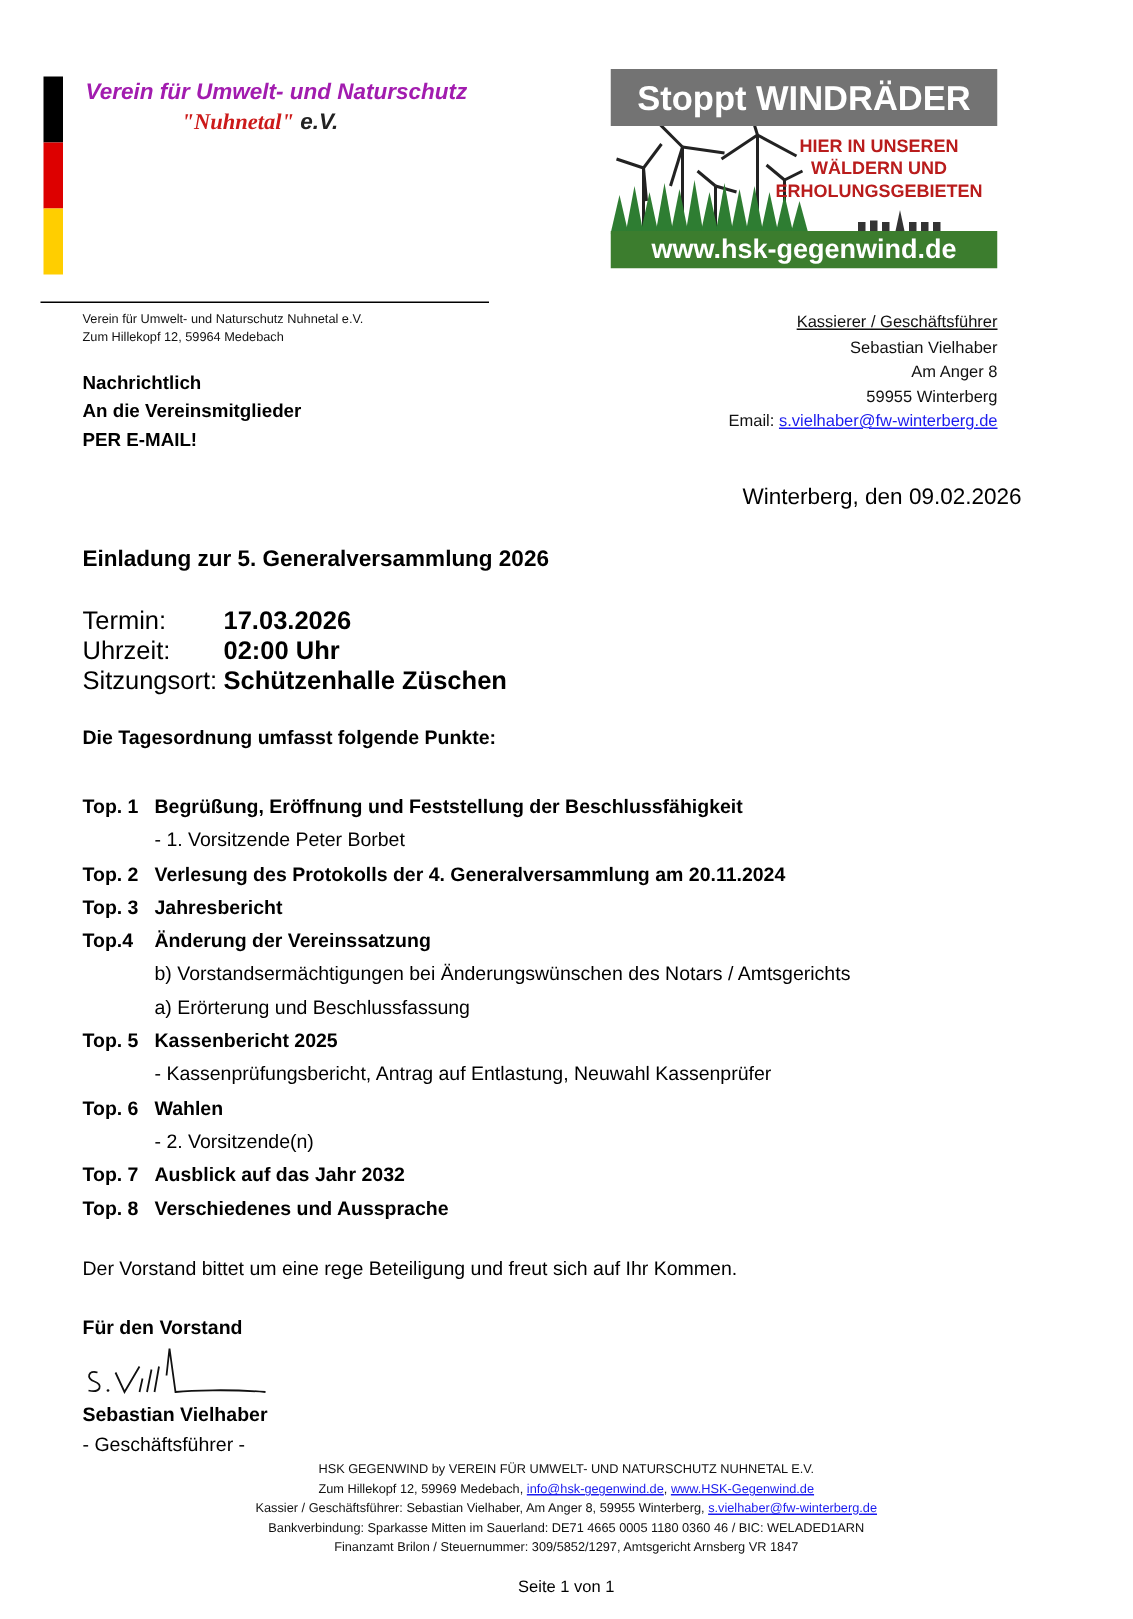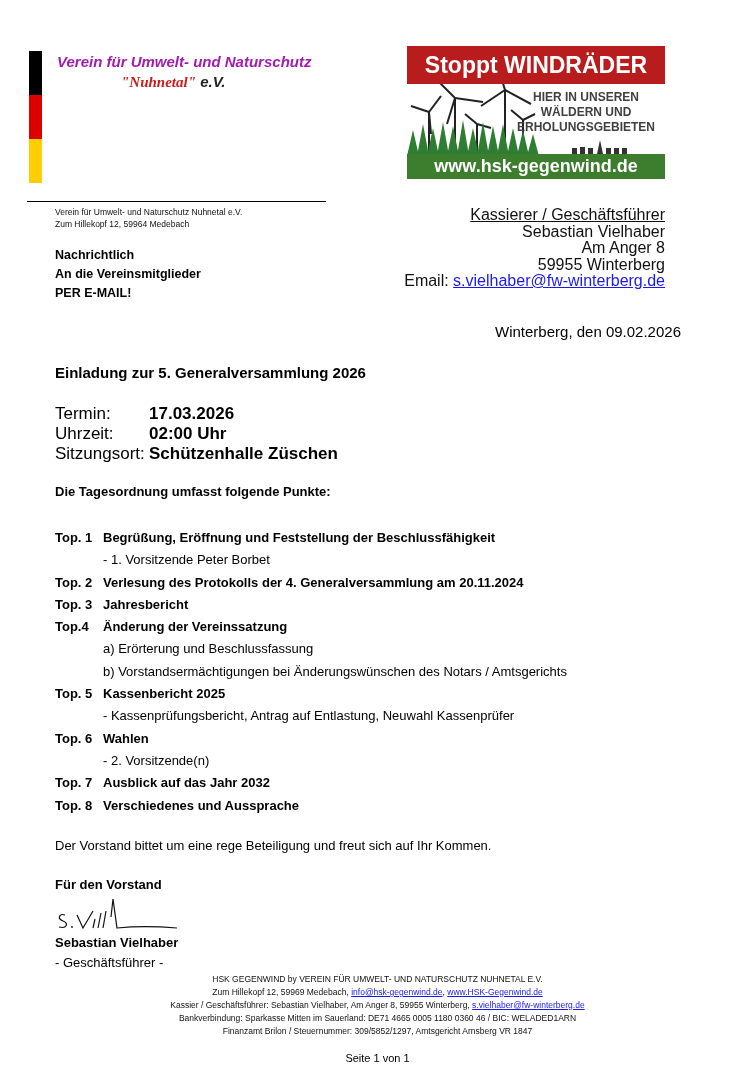--- a/index.html
+++ b/index.html
@@ -9,28 +9,28 @@
   .flag { left:29px; width:13px; top:51px; height:132px; }
   .flag div { height:44px; }
   .flag .b { background:#000000; } .flag .r { background:#dd0000; } .flag .g { background:#ffce00; }
   .org-logo-1 { left:57px; top:53px; font-size:15px; font-style:italic; font-weight:bold; color:#a21caf; white-space:nowrap; }
   .org-logo-2 { left:121px; top:73px; font-size:15px; font-style:italic; font-weight:bold; white-space:nowrap; }
   .org-logo-2 .red { color:#cc1a1a; font-family:"Liberation Serif", serif; }
   .org-logo-2 .ev { color:#222;text-align:right; }
   .rule { left:27px; top:201px; width:299px; height:1px; background:#000; }
   .sender { left:55px; top:206px; font-size:8.5px; line-height:12px; color:#111; }
   .banner { left:407px; top:46px; width:258px; height:133px; overflow:hidden; background:#fff; }
-  .banner .top { position:absolute; left:0; top:0; width:258px; height:38px; background:#b91c1c; color:#fff;
+  .banner .top { position:absolute; left:0; top:0; width:258px; height:38px; background:#737373; color:#fff;
                  font-weight:bold; font-size:23px; text-align:center; line-height:38px; white-space:nowrap; }
   .banner .mid { position:absolute; left:0; top:38px; width:258px; height:72px; }
-  .banner .slogan { position:absolute; right:4px; top:44px; text-align:center; color:#404040;
+  .banner .slogan { position:absolute; right:4px; top:44px; text-align:center; color:#b91c1c;
                     font-weight:bold; font-size:12px; line-height:15px; width:150px; }
   .banner .bot { position:absolute; left:0; top:108px; width:258px; height:25px; background:#3c7d2e; color:#fff;
                  font-weight:bold; font-size:18px; text-align:center; line-height:25px; white-space:nowrap; }
-  .contact { right:90px; top:207px; text-align:right; font-size:16px; line-height:16.5px; color:#111; }
+  .contact { right:90px; top:207px; text-align:right; font-size:11px; line-height:16.5px; color:#111; }
   .contact .title { text-decoration:underline; font-weight:bold; font-weight:normal; }
   a.link { color:#1a1aee; text-decoration:underline; }
   .recipient { left:55px; top:246px; font-size:12.5px; font-weight:bold; line-height:19px; }
   .date { right:74px; top:323px; font-size:15px; }
   .subject { left:55px; top:364px; font-size:15px; font-weight:bold; }
   .meta { left:55px; top:404px; font-size:17px; line-height:20px; }
   .meta .lbl { display:inline-block; width:94px; }
   .meta .val { font-weight:bold; }
   .agenda-intro { left:55px; top:484px; font-size:13px; font-weight:bold; }
   .agenda { left:55px; top:527px; font-size:13px; line-height:22.3px; }
@@ -148,22 +148,22 @@
 </div>
 
 <div class="abs agenda-intro">Die Tagesordnung umfasst folgende Punkte:</div>
 
 <div class="abs agenda" id="agenda">
     <div class="item"><span class="num">Top. 1</span><span>Begrüßung, Eröffnung und Feststellung der Beschlussfähigkeit</span></div>
     <div class="sub">- 1. Vorsitzende Peter Borbet</div>
     <div class="item"><span class="num">Top. 2</span><span>Verlesung des Protokolls der 4. Generalversammlung am 20.11.2024</span></div>
     <div class="item"><span class="num">Top. 3</span><span>Jahresbericht</span></div>
     <div class="item"><span class="num">Top.4</span><span>Änderung der Vereinssatzung</span></div>
+    <div class="sub">b) Vorstandsermächtigungen bei Änderungswünschen des Notars / Amtsgerichts</div>
     <div class="sub">a) Erörterung und Beschlussfassung</div>
-    <div class="sub">b) Vorstandsermächtigungen bei Änderungswünschen des Notars / Amtsgerichts</div>
     <div class="item"><span class="num">Top. 5</span><span>Kassenbericht 2025</span></div>
     <div class="sub">- Kassenprüfungsbericht, Antrag auf Entlastung, Neuwahl Kassenprüfer</div>
     <div class="item"><span class="num">Top. 6</span><span>Wahlen</span></div>
     <div class="sub">- 2. Vorsitzende(n)</div>
     <div class="item"><span class="num">Top. 7</span><span>Ausblick auf das Jahr 2032</span></div>
     <div class="item"><span class="num">Top. 8</span><span>Verschiedenes und Aussprache</span></div>
   </div>
 
 <div class="abs closing">Der Vorstand bittet um eine rege Beteiligung und freut sich auf Ihr Kommen.</div>
 <div class="abs for-board">Für den Vorstand</div>

